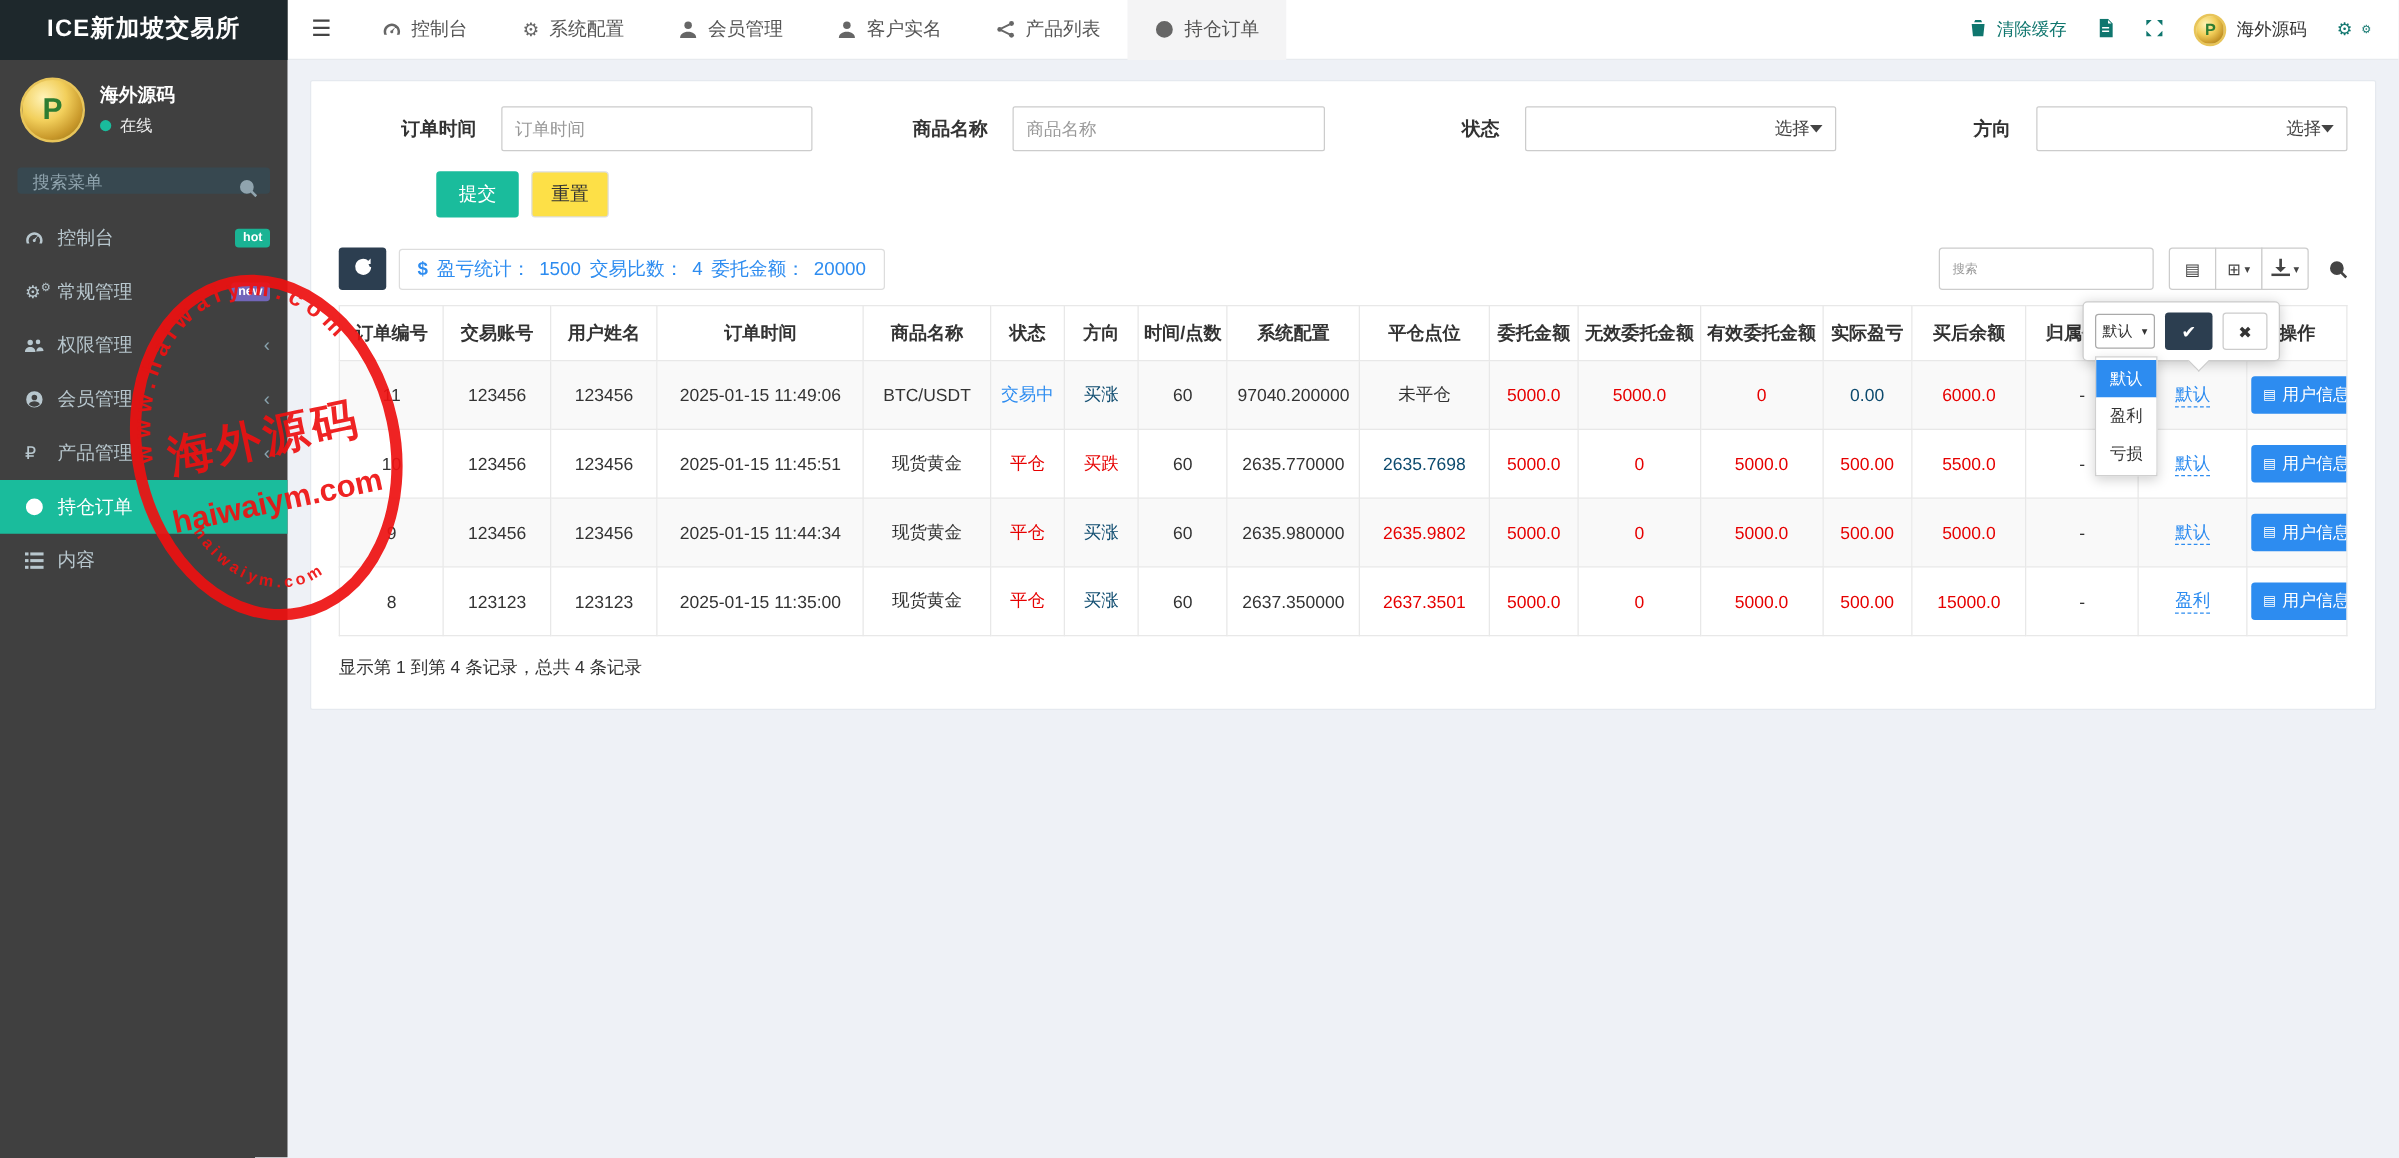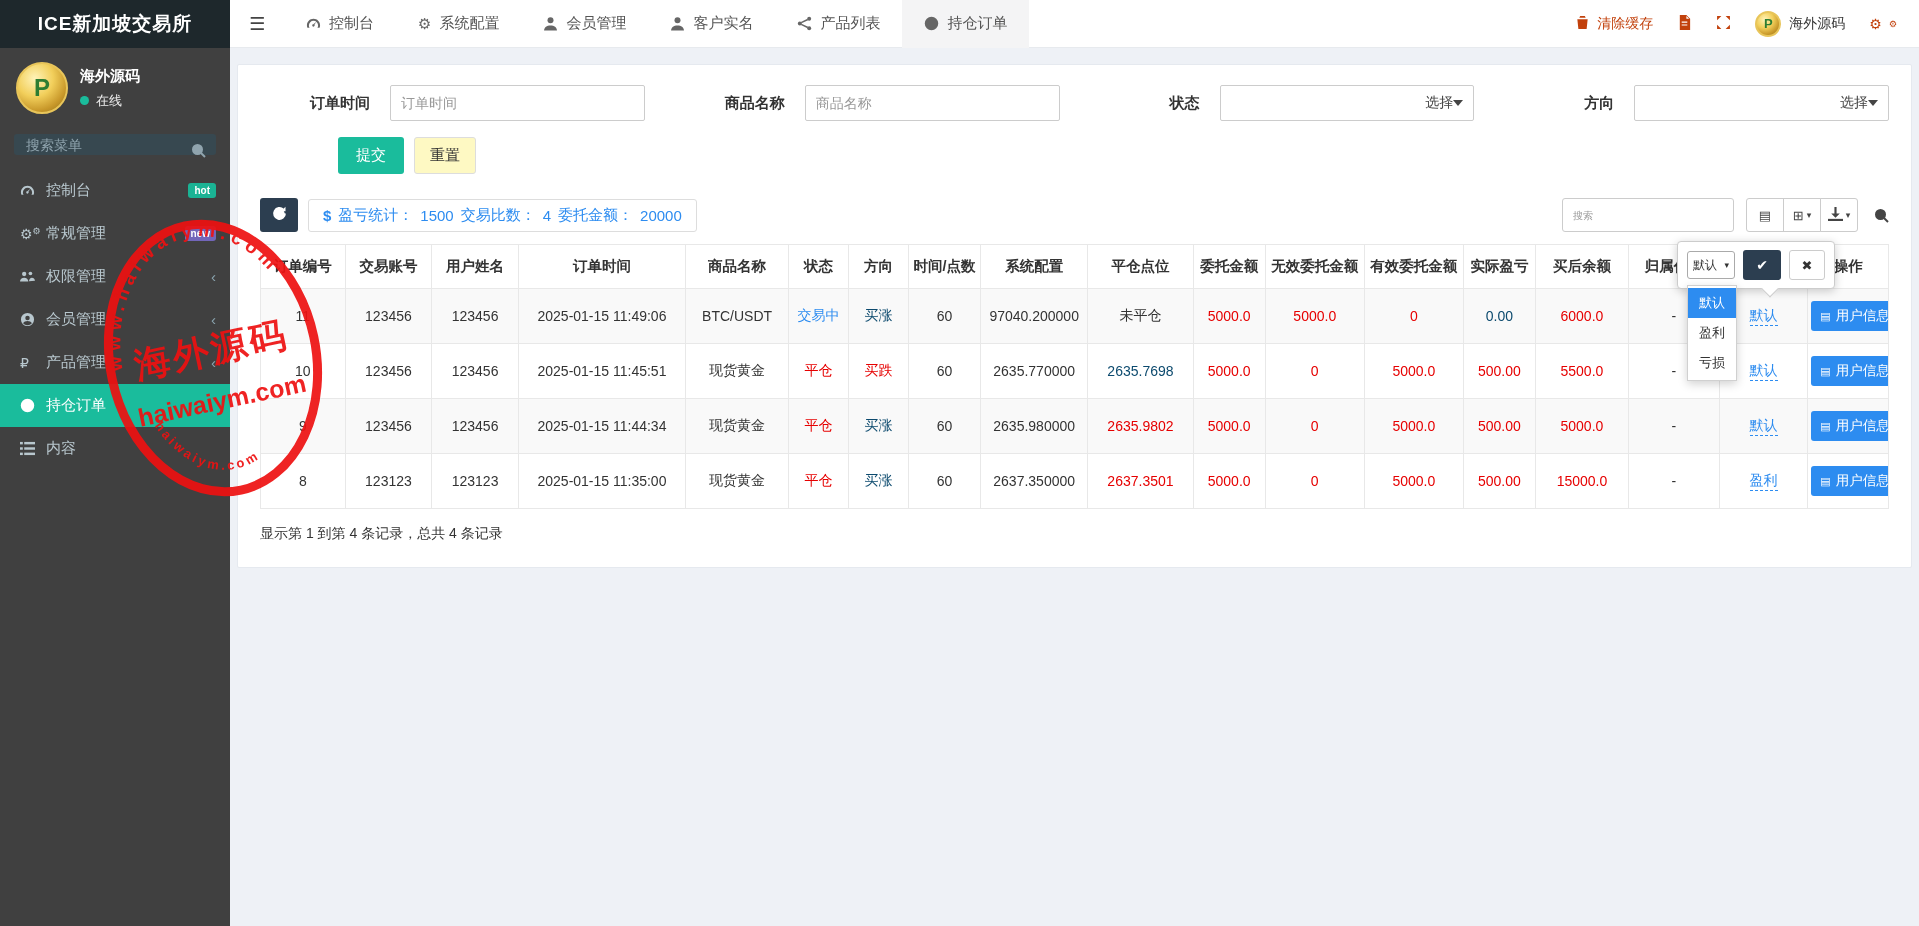--- a/index.html
+++ b/index.html
@@ -35,37 +35,37 @@
 
   
   .main{flex:1;display:flex;flex-direction:column;min-width:0}
   .topbar{height:48px;background:#fff;border-bottom:1px solid #e7eaee;display:flex;align-items:center;padding:0 22px 0 0}
   .burger{width:54px;text-align:center;font-size:18px;color:#444;cursor:pointer}
   .top-tabs{display:flex;height:48px}
   .top-tab{display:flex;align-items:center;gap:8px;padding:0 22px;color:#555;font-size:15px;text-decoration:none;cursor:pointer}
   .top-tab .t-ic{color:#666;display:inline-flex}
   .top-tab.active{background:#f4f4f5}
   .top-right{margin-left:auto;display:flex;align-items:center;gap:24px;color:#444;font-size:14px}
-  .tr-item{display:flex;align-items:center;gap:7px;cursor:pointer;color:#c2410c}
+  .tr-item{display:flex;align-items:center;gap:7px;cursor:pointer;color:#0f766e}
   .tr-user{display:flex;align-items:center;gap:8px;cursor:pointer;color:#333}
 
   
-  .content{flex:1;background:#eef1f6;padding:16px 7px;overflow:hidden}
+  .content{flex:1;background:#eef1f6;padding:16px 18px;overflow:hidden}
   .card{background:#fff;border:1px solid #e5e9ef;border-radius:2px;padding:20px 22px 24px}
   .filter-row{display:flex;align-items:center;gap:30px}
   .f-group{display:flex;align-items:center;flex:1}
   .f-group label{width:110px;text-align:right;margin-right:20px;font-weight:bold;font-size:15px;color:#333;flex:0 0 110px}
   .f-input{flex:1;height:36px;border:1px solid #ccc;border-radius:2px;padding:0 10px;font-size:14px;color:#333;outline:none}
   .f-input::placeholder{color:#999}
   .f-select{flex:1;height:36px;border:1px solid #ccc;border-radius:2px;padding:0 10px;display:flex;align-items:center;justify-content:flex-end;color:#444;cursor:pointer;background:#fff}
   .caret{width:0;height:0;border-left:5px solid transparent;border-right:5px solid transparent;border-top:6px solid #444}
   .btn-row{margin:16px 0 0 78px;display:flex;gap:10px}
   .btn{border:none;border-radius:3px;font-size:15px;padding:8px 18px;cursor:pointer}
   .btn-submit{background:#1abc9c;color:#fff}
-  .btn-reset{background:#fef9c3;color:#333;border:1px solid #ddd;padding:8px 15px}
+  .btn-reset{background:#fde047;color:#333;border:1px solid #ddd;padding:8px 15px}
 
   .toolbar{margin-top:24px;display:flex;align-items:center}
   .refresh-btn{width:38px;height:34px;background:#2c3e50;color:#fff;border:none;border-radius:3px;cursor:pointer;display:flex;align-items:center;justify-content:center}
   .stats-box{margin-left:10px;border:1px solid #ddd;border-radius:3px;padding:6px 14px;color:#2d8cf0;font-size:15px;display:flex;align-items:center;gap:7px;background:#fff}
   .stats-box .dollar{font-weight:bold}
   .toolbar-right{margin-left:auto;display:flex;align-items:center}
   .tb-search{width:172px;height:34px;border:1px solid #ccc;border-radius:3px;padding:0 10px;font-size:10px;outline:none}
   .tb-search::placeholder{color:#999}
   .btn-group{display:flex;margin-left:12px}
   .btn-group button{width:38px;height:34px;background:#fff;border:1px solid #ccc;margin-left:-1px;color:#444;cursor:pointer;display:inline-flex;align-items:center;justify-content:center;gap:3px;font-size:13px}

